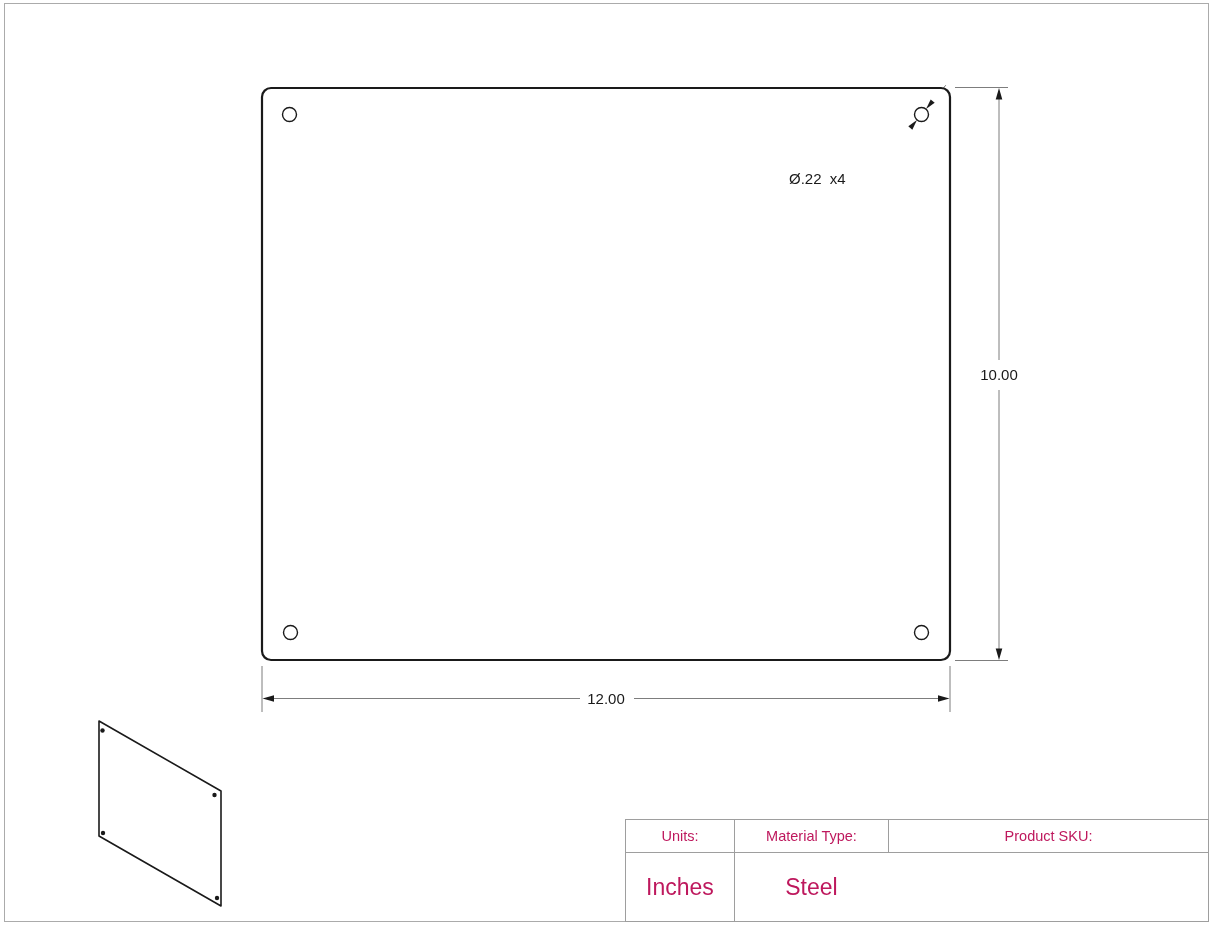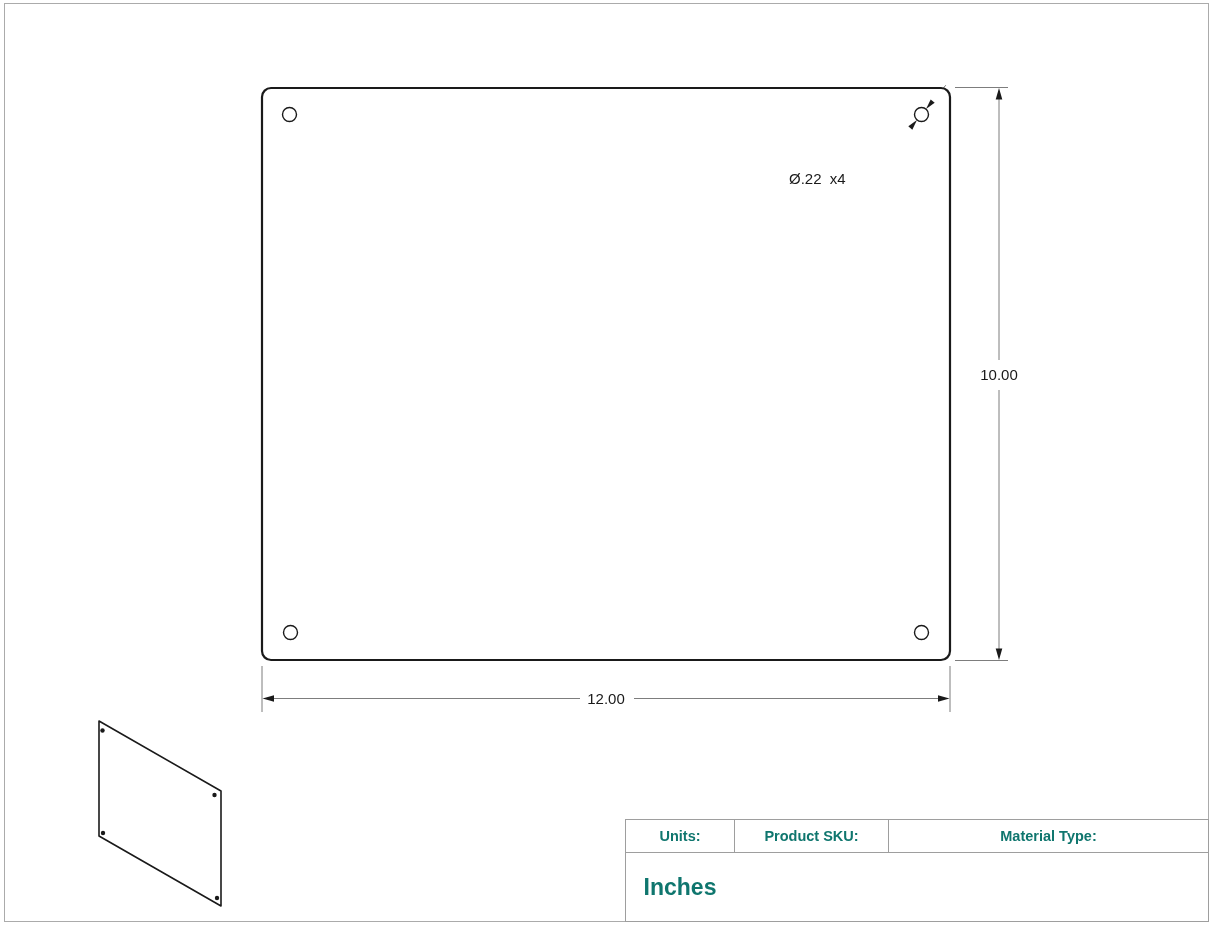--- a/index.html
+++ b/index.html
@@ -75,23 +75,22 @@
     background: #ffffff;
     display: grid;
     grid-template-columns: 108px 154px 1fr;
     grid-template-rows: 33px 1fr;
   }
   .tb-cell {
     display: flex;
     align-items: center;
     justify-content: center;
     box-sizing: border-box;
-    color: #0f766e;
+    color: #be185d;
     white-space: nowrap;
-    font-weight: bold;
   }
   .tb-head {
     font-size: 14.5px;
     border-bottom: 1.6px solid #9e9e9e;
   }
   .tb-value {
     font-size: 23px;
   }
   .tb-sep {
     border-left: 1.6px solid #9e9e9e;
@@ -147,18 +146,19 @@
       <polygon class="isoline" points="99,721 221,791 221,906 99,836"></polygon>
       <circle class="isodot" cx="102.5" cy="730.5" r="2.2"></circle>
       <circle class="isodot" cx="214.5" cy="795" r="2.2"></circle>
       <circle class="isodot" cx="103" cy="833" r="2.2"></circle>
       <circle class="isodot" cx="217" cy="898" r="2.2"></circle>
     </g>
   </svg>
 
   <div class="title-block">
     <div class="tb-cell tb-head">Units:</div>
+    <div class="tb-cell tb-head tb-sep">Material Type:</div>
     <div class="tb-cell tb-head tb-sep">Product SKU:</div>
-    <div class="tb-cell tb-head tb-sep">Material Type:</div>
     <div class="tb-cell tb-value">Inches</div>
+    <div class="tb-cell tb-value tb-sep">Steel</div>
   </div>
 
 </div>
 
 </body></html>

